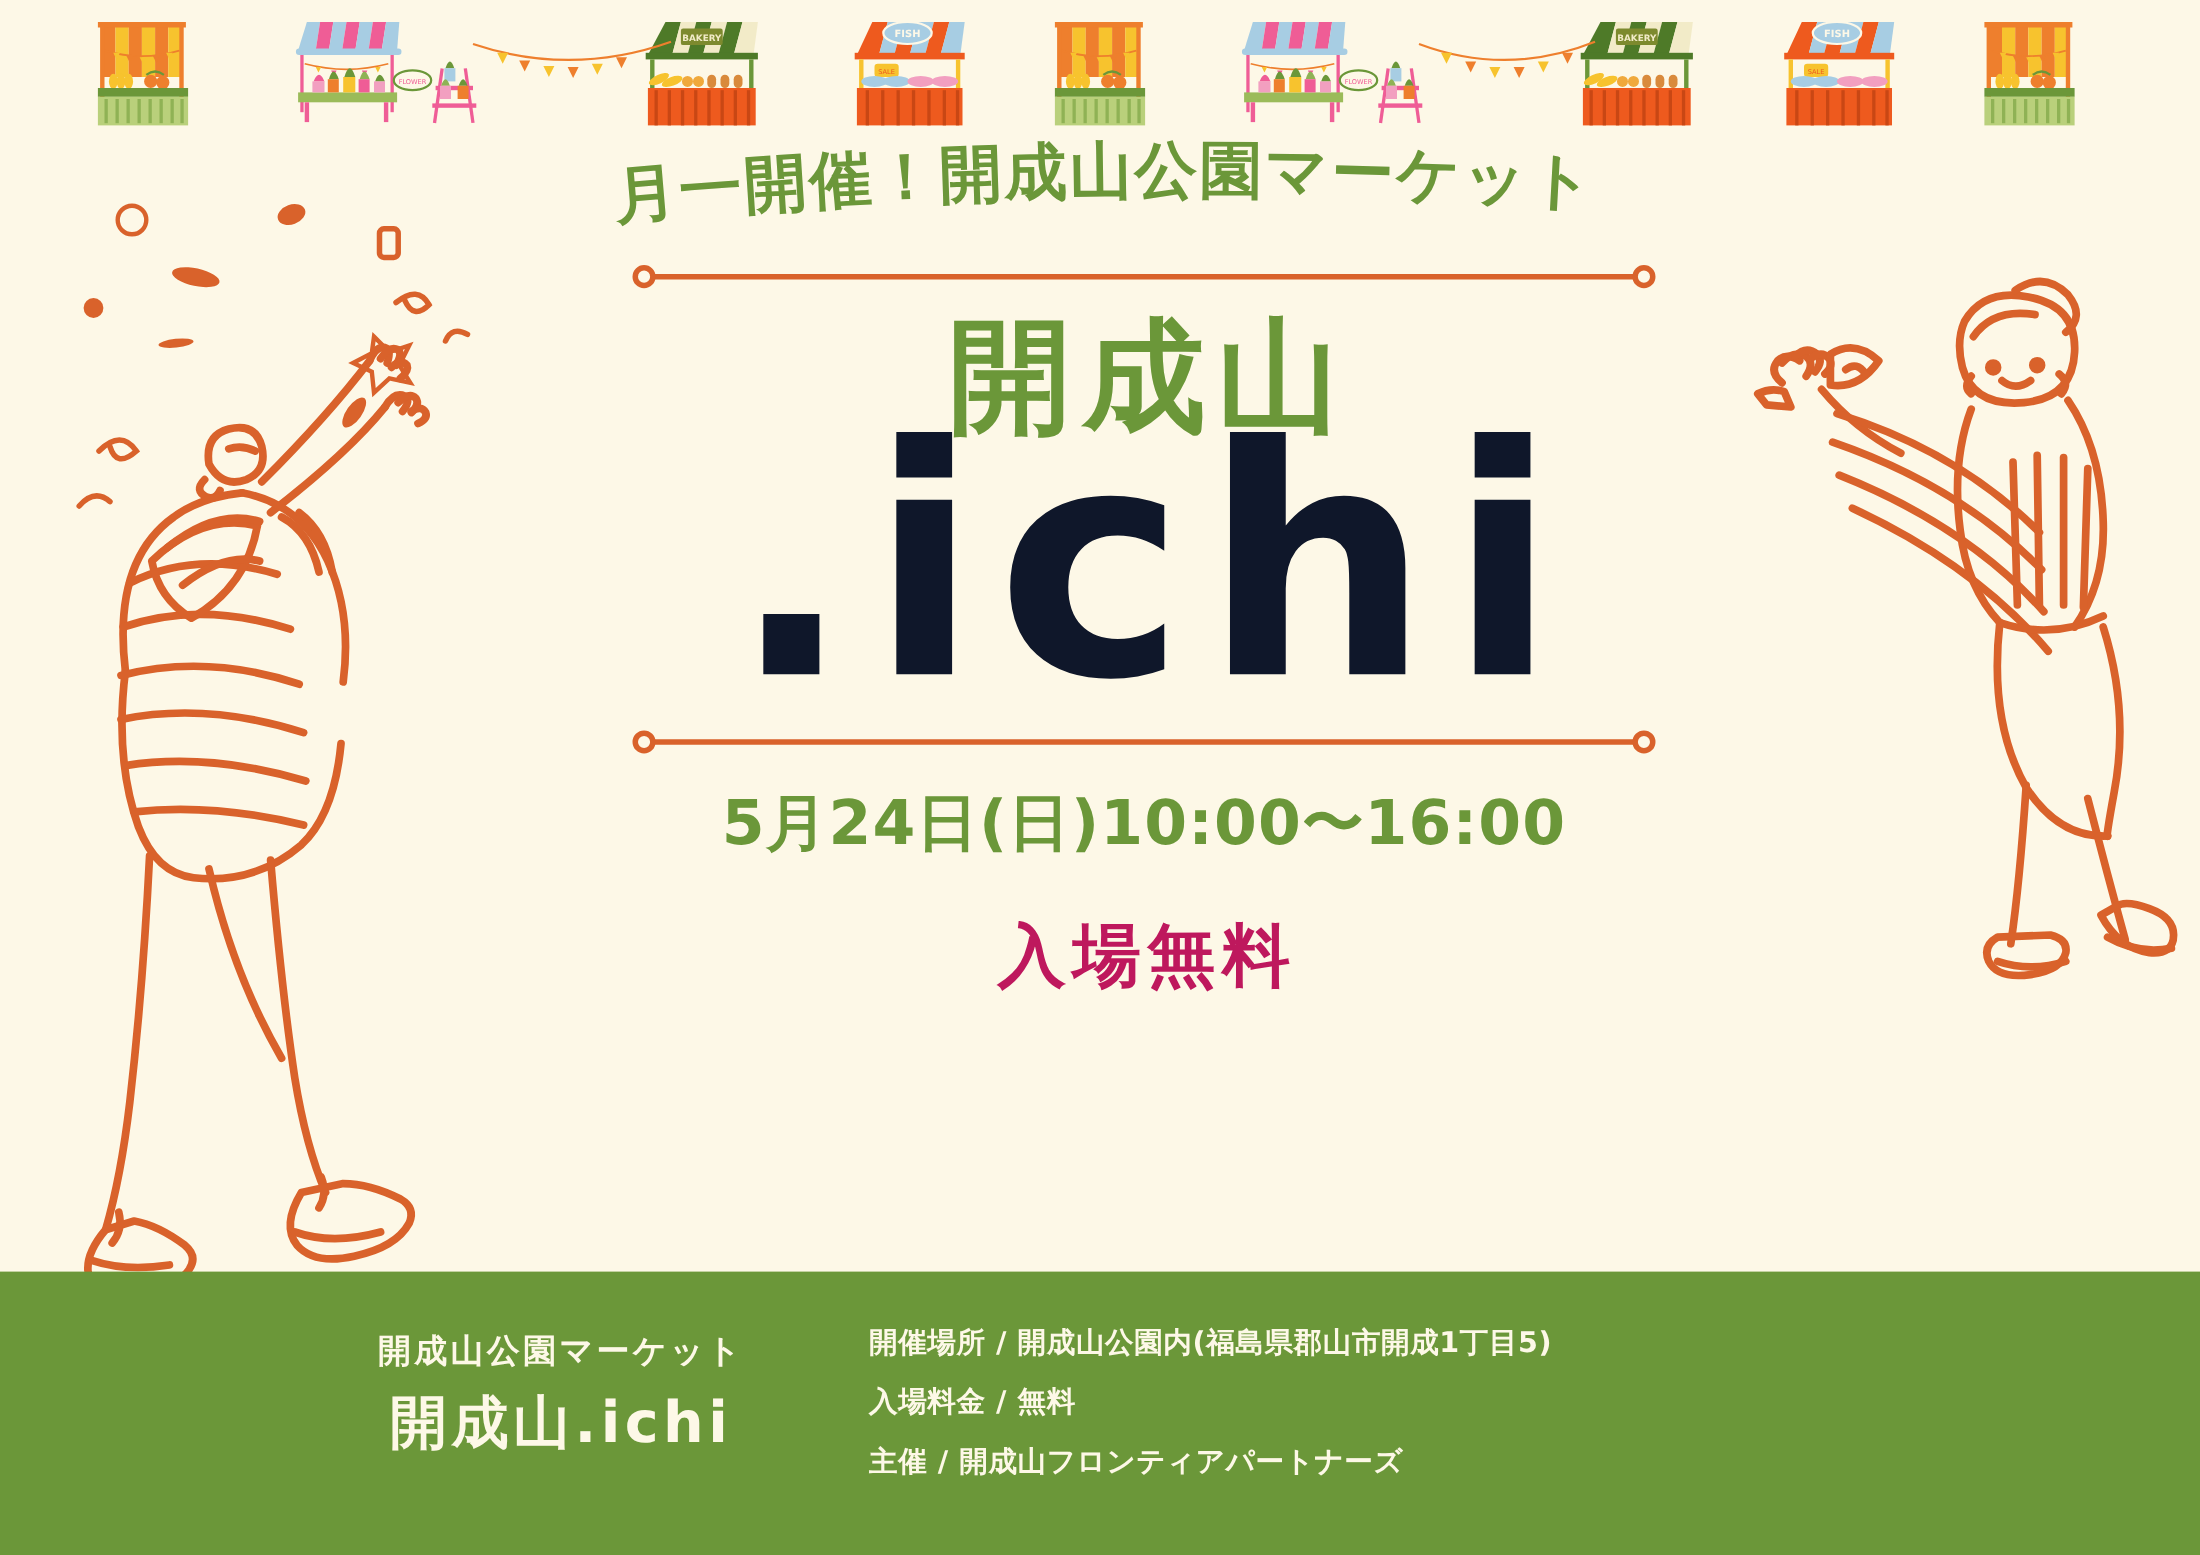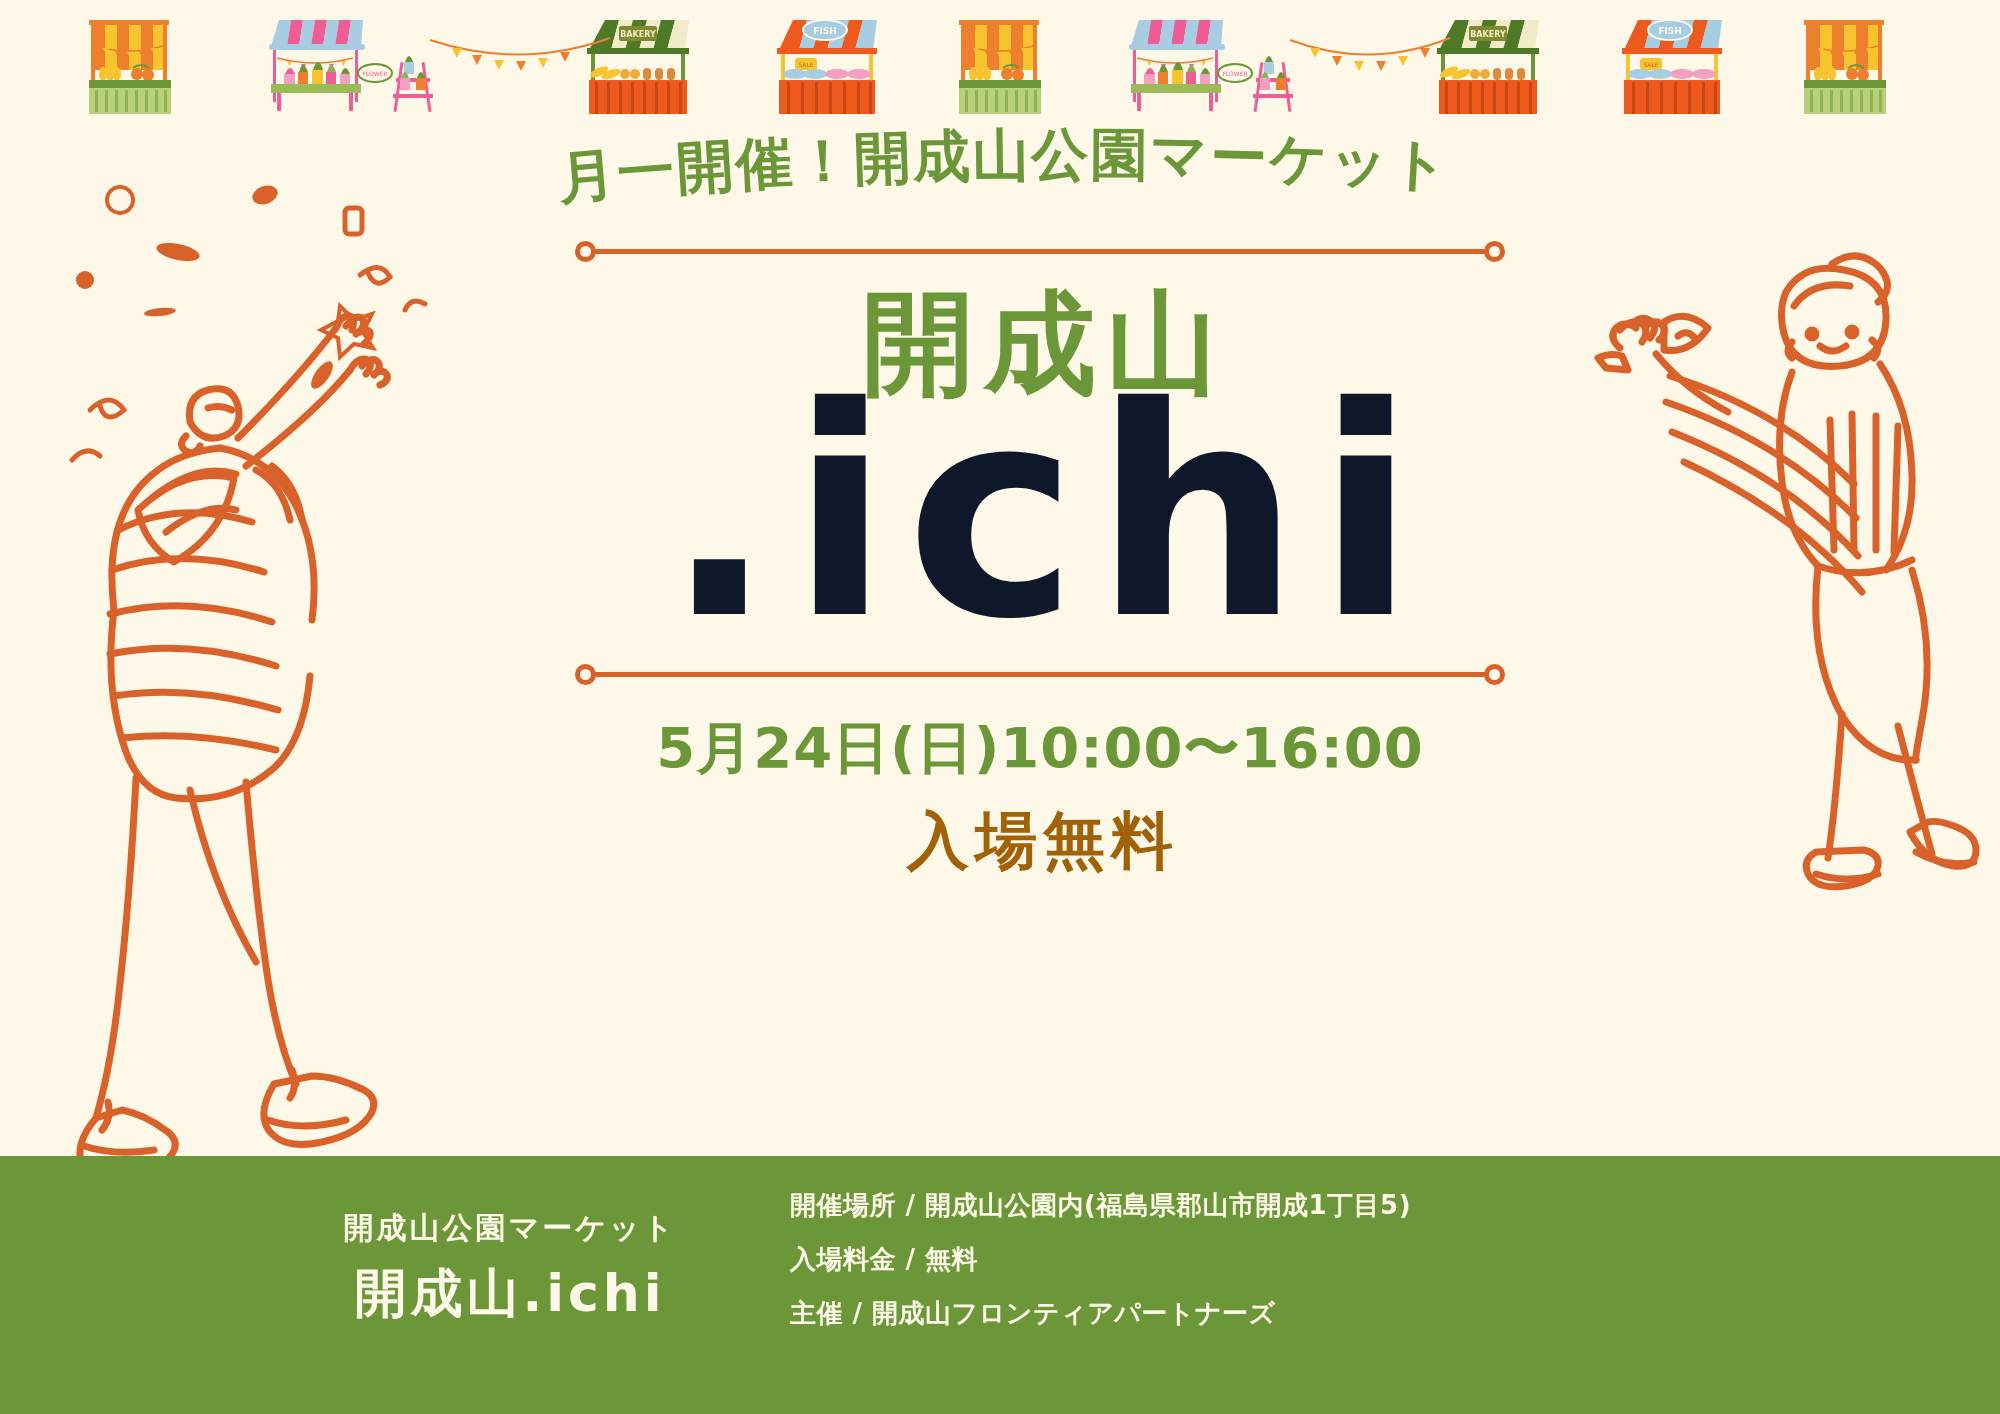--- a/index.html
+++ b/index.html
@@ -101,23 +101,23 @@
     font-weight:bold;
     font-size:56px;
     color:#6B9739;
     letter-spacing:1px;
     margin-top:26px;
   }
   .free-entry {
     font-family:"DejaVu Sans","Liberation Sans",sans-serif;
     font-weight:bold;
     font-size:62px;
-    color:#a16207;
+    color:#be185d;
     letter-spacing:6px;
-    margin-top:12px;
+    margin-top:40px;
     text-indent:6px;
   }
 
   
   .footer {
     position:absolute;
     left:0; bottom:0;
     width:2000px; height:258px;
     background:#6B9739;
   }
@@ -137,21 +137,21 @@
   }
   .footer-logo .big {
     font-family:"DejaVu Sans","Liberation Sans",sans-serif;
     font-weight:bold;
     font-size:52px;
     letter-spacing:4px;
   }
 
   .footer-details {
     position:absolute;
-    left:790px; top:36px;
+    left:790px; top:52px;
     color:#FDF8E7;
     font-family:"DejaVu Sans","Liberation Sans",sans-serif;
     font-weight:bold;
     font-size:26px;
     line-height:1.0;
   }
   .footer-details .row { margin-bottom:28px; letter-spacing:0.5px; }
   .footer-details .row:last-child { margin-bottom:0; }
 
   

